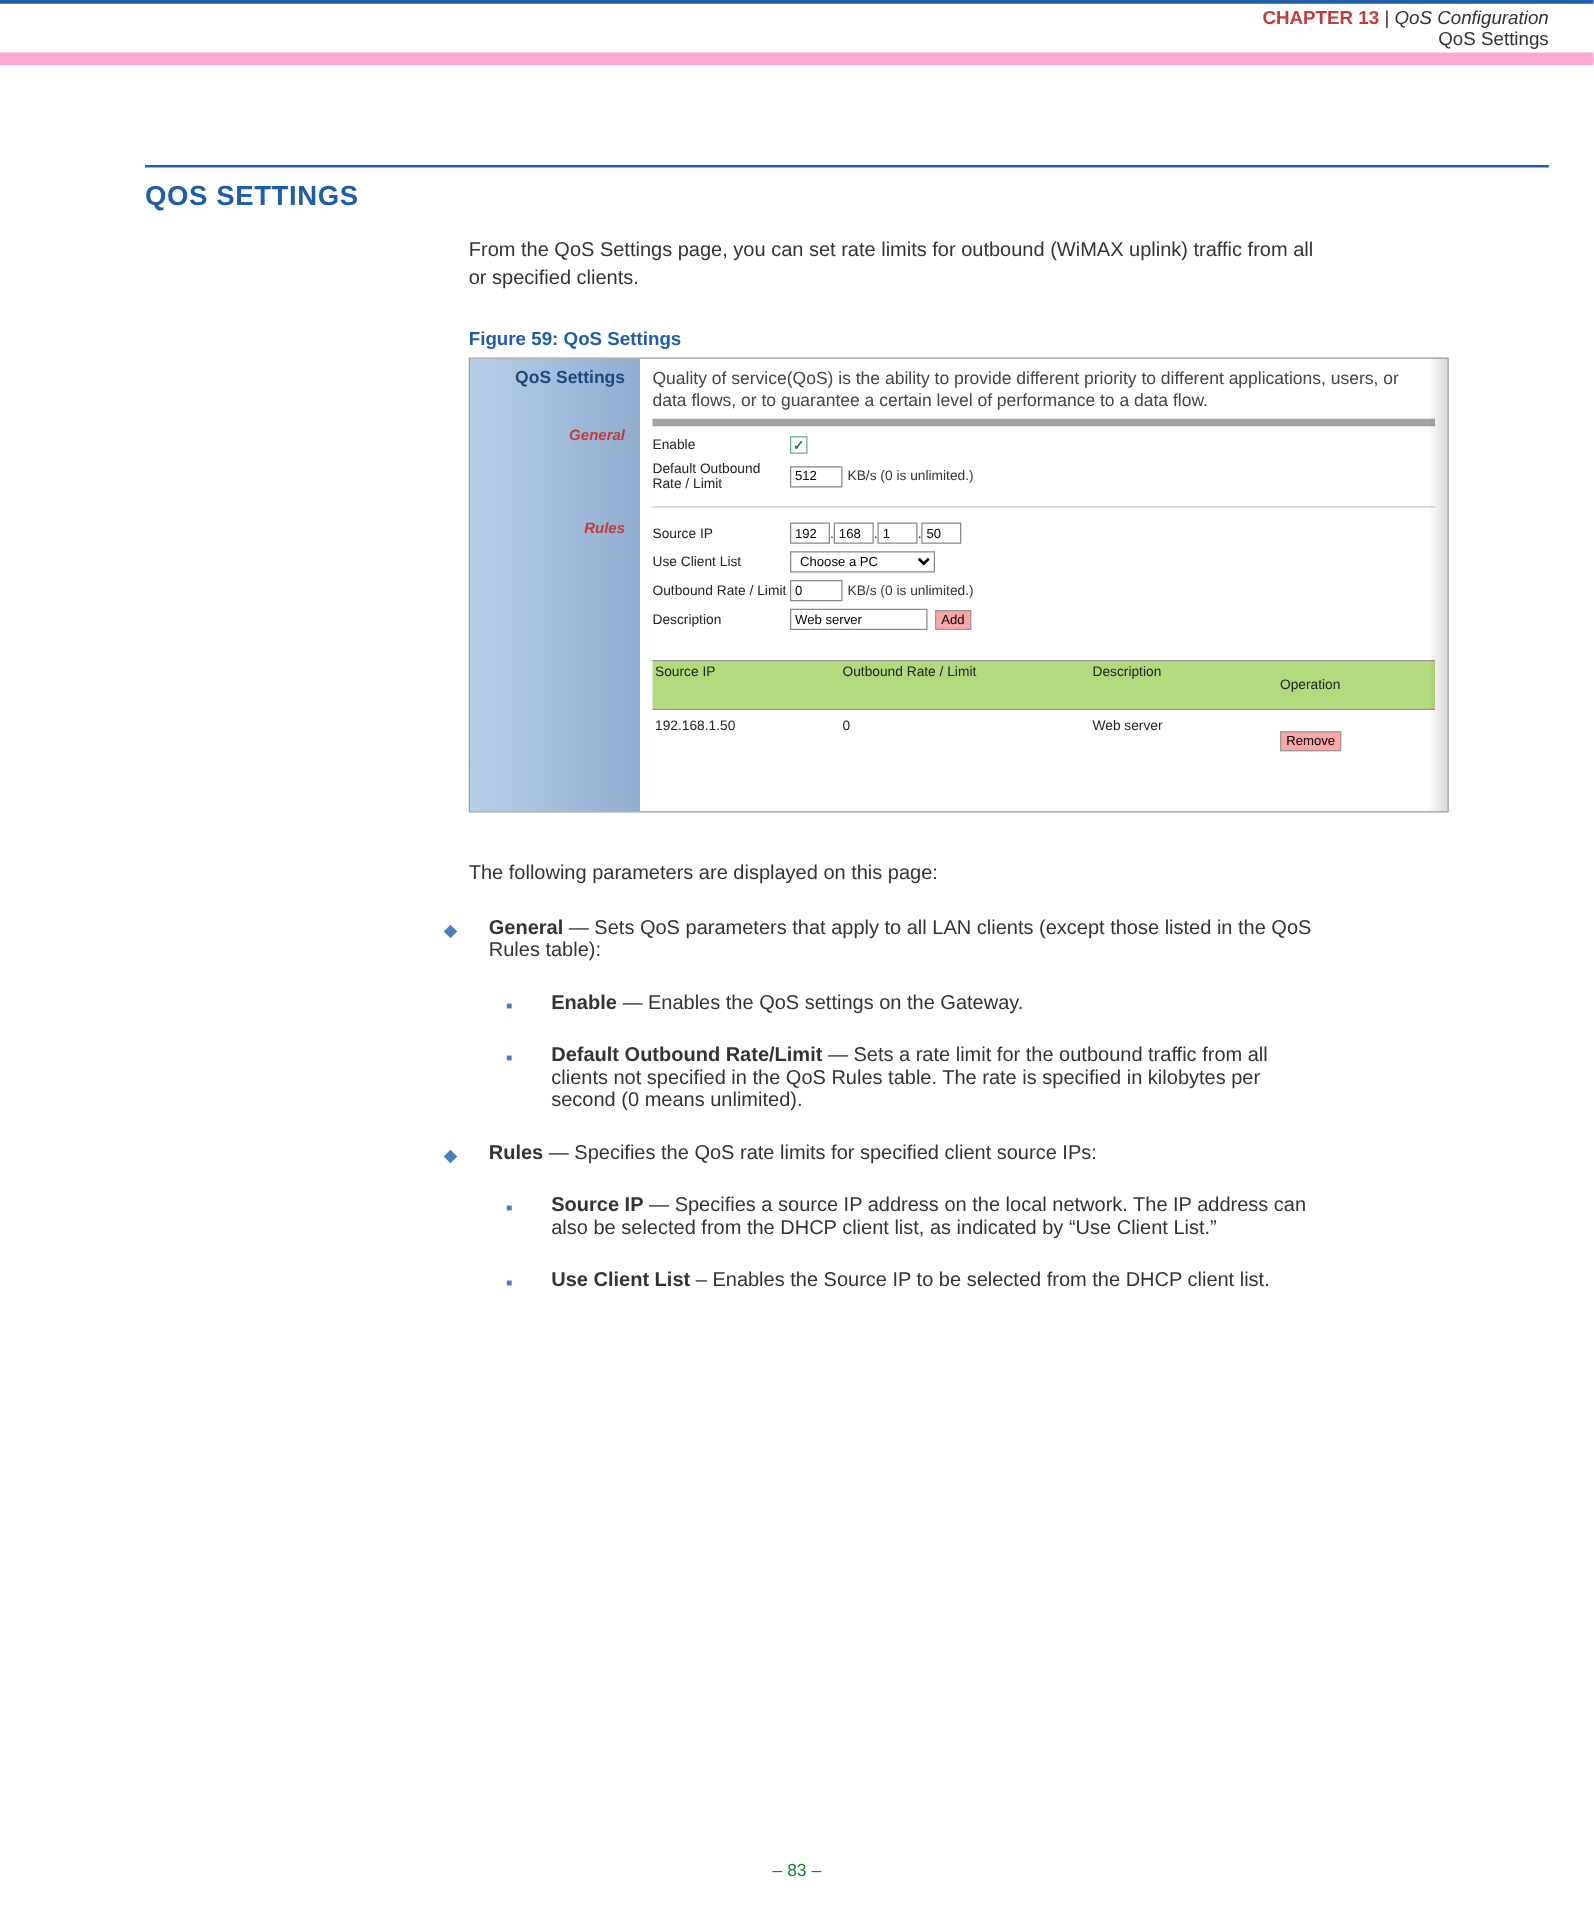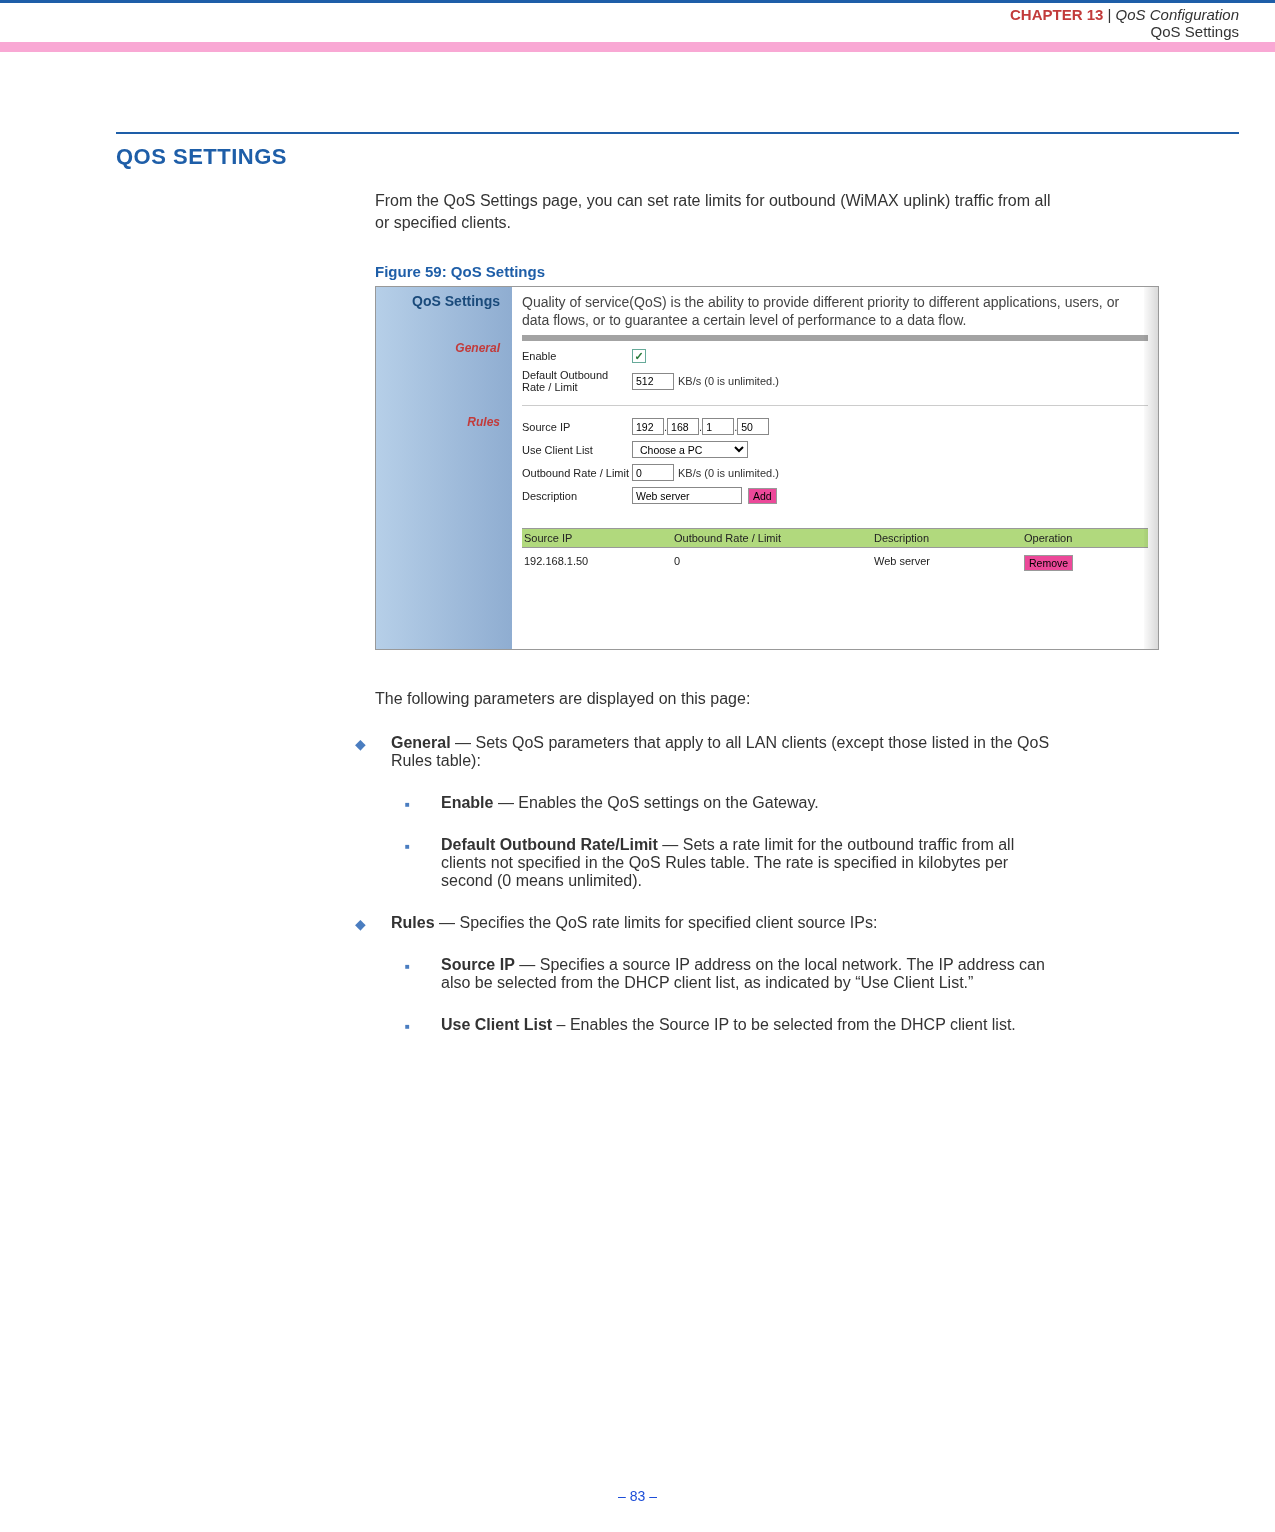--- a/index.html
+++ b/index.html
@@ -89,27 +89,27 @@
       background: linear-gradient(to right, rgba(0,0,0,0.02), rgba(0,0,0,0.15));
       pointer-events: none;
     }
     .ss-desc { font-size: 14px; color: #444; line-height: 1.3; margin-bottom: 8px; border-bottom: 6px solid #a3a3a3; padding-bottom: 6px;}
     .ss-row { display: flex; align-items: center; margin-bottom: 6px; font-size: 11px; }
     .ss-label { width: 110px; color: #222; }
     .ss-input { border: 1px solid #888; background: #fff; font-size: 10.5px; padding: 1px 3px; height: 17px; }
     .ss-input-sm { width: 32px; }
     .ss-check { width: 14px; height: 14px; border: 1px solid #6a9; background: #fff; display: inline-flex; align-items: center; justify-content: center; color: #2a7a3a; font-size: 11px; font-weight: bold; }
     .ss-section-sep { border-top: 1px solid #ccc; margin: 12px 0; }
-    .ss-btn { border: 1px solid #999; background: #ec4899; font-size: 10.5px; padding: 1px 4px; margin-left: 6px;}
+    .ss-btn { border: 1px solid #999; background: #fca5a5; font-size: 10.5px; padding: 1px 4px; margin-left: 6px;}
     .ss-table-head { display: flex; background: #b1d97d; font-size: 11px; color: #222; font-weight: normal; border-top: 1px solid #999; border-bottom: 1px solid #999; margin-top: 24px;}
     .ss-table-row { display: flex; font-size: 11px; color: #222; padding: 4px 0;}
     .ss-col1 { width: 150px; padding: 3px 2px;}
     .ss-col2 { width: 200px; padding: 3px 2px;}
     .ss-col3 { width: 150px; padding: 3px 2px;}
-    .ss-col4 { width: 100px; padding: 3px 2px;}
+    .ss-col4 { width: 100px; padding: 13px 2px;}
     .body-text { margin-left: 265px; margin-right: 180px; }
     .para { font-size: 16px; line-height: 1.4; margin-bottom: 24px; }
     .bullet-list { list-style: none; margin-left: -20px;}
     .bullet-list > li { position: relative; padding-left: 36px; margin-bottom: 24px; }
     .bullet-list > li::before {
       content: '◆';
       position: absolute;
       left: 0; top: 2px;
       color: #4a7dc0;
       font-size: 14px;
@@ -122,21 +122,21 @@
       left: 0; top: 6px;
       color: #4a7dc0;
       font-size: 8px;
     }
     .footer {
       position: absolute;
       bottom: 28px;
       left: 0; right: 0;
       text-align: center;
       font-size: 14px;
-      color: #1d4ed8;
+      color: #15803d;
     }
   </style>
 </head>
 <body>
 
 <div class="header-area">
   <div class="header-line1">
     <span class="chapter-label">CHAPTER 13</span>
     <span class="chapter-sep">|</span>
     <span class="chapter-title">QoS Configuration</span>

